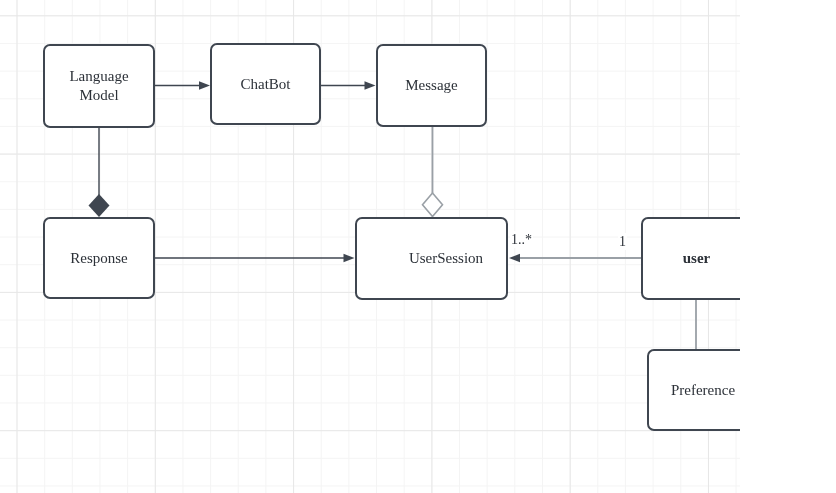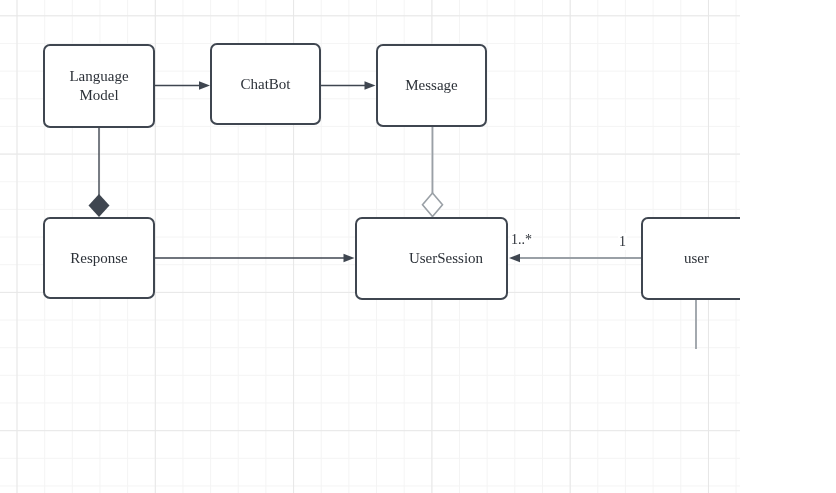--- a/index.html
+++ b/index.html
@@ -113,22 +113,25 @@
   </div>
 
   <div class="node" style="left:43px; top:217px; width:112px; height:82px;">
     <span class="label">Response</span>
   </div>
 
   <div class="node" style="left:355px; top:217px; width:153px; height:83px;padding-left:29px;">
     <span class="label">UserSession</span>
   </div>
 
-  <div class="node" style="left:641px; top:217px; width:111px; height:83px;">
+  <div class="node" style="left:641px; top:217px; width:111px; height:83px;font-weight:bold;">
     <span class="label">user</span>
   </div>
 
+  <div class="node" style="left:647px; top:349px; width:112px; height:82px;">
+    <span class="label">Preference</span>
+  </div>
 
   <span class="edge-label" style="left:510px; top:231px;">1..*</span>
 
   <span class="edge-label" style="left:618px; top:233px;">1</span>
 
 </div>
 
 </body></html>

